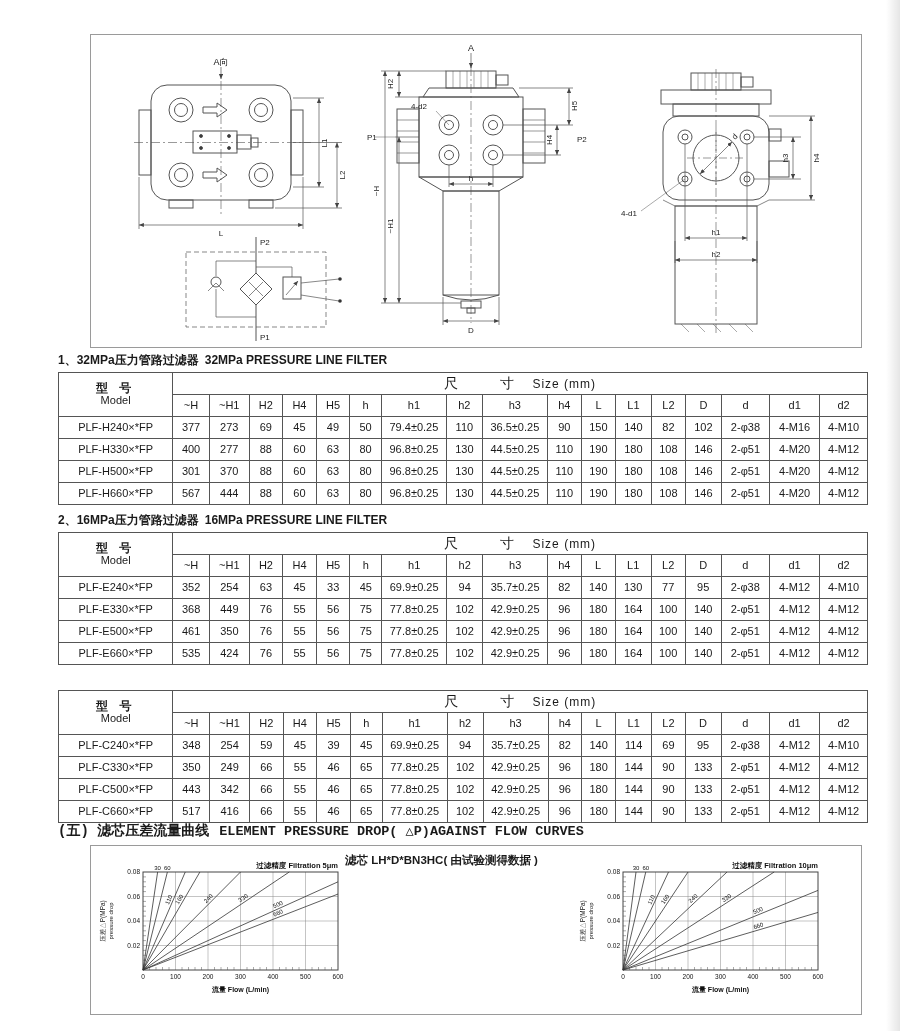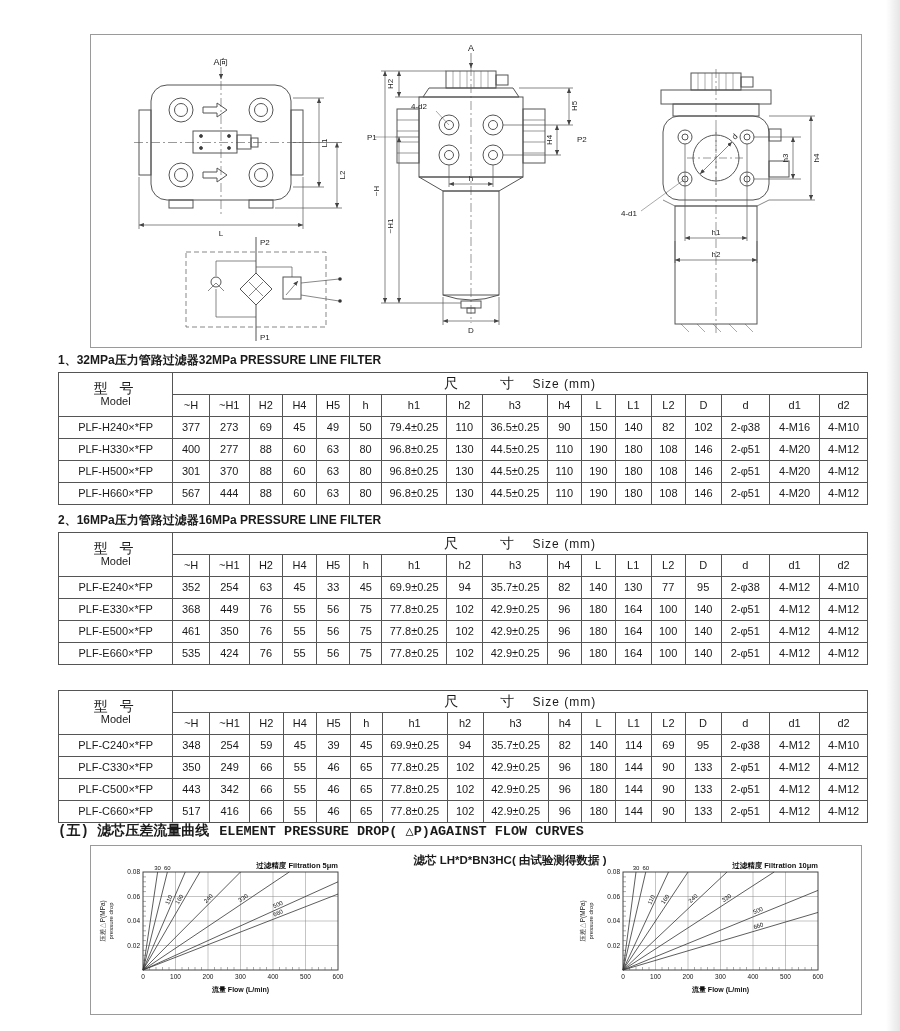--- a/index.html
+++ b/index.html
@@ -3,33 +3,33 @@
 <meta charset="utf-8">
 <style>
   html,body{margin:0;padding:0;background:#fff;}
   body{width:900px;height:1031px;position:relative;font-family:"Liberation Sans",sans-serif;color:#1a1a1a;}
   .page{position:absolute;inset:0;background:#fff;}
   .edge-shade{position:absolute;right:0;top:0;width:14px;height:100%;background:linear-gradient(to right,rgba(0,0,0,0),rgba(0,0,0,0.10));}
   .main-title{position:absolute;left:60px;top:7px;font-size:15px;font-weight:bold;white-space:nowrap;}
   .main-title .en{font-size:14px;margin-left:8px;}
   .drawing-box{position:absolute;left:90px;top:34px;width:770px;height:312px;border:1px solid #9a9a9a;background:#fff;}
   .sec-head{position:absolute;left:58px;font-size:12px;font-weight:bold;white-space:nowrap;}
-  .sec-head .en{margin-left:0;}
+  .sec-head .en{margin-left:6px;}
   table.spec{position:absolute;left:58px;width:810px;border-collapse:collapse;font-size:11px;background:#fff;}
   table.spec th,table.spec td{border:1px solid #555;text-align:center;padding:0 1px;height:21px;line-height:1.05;font-weight:normal;}
   table.spec thead tr{height:20px;}
   .model-col{width:120px;}
-  .mh-cn{font-size:14px;letter-spacing:4px;font-weight:normal;}
+  .mh-cn{font-size:12px;letter-spacing:4px;font-weight:bold;}
   .mh-en{font-size:11px;}
   .size-head{font-size:12px;letter-spacing:1px;}
   .size-head .big{font-size:14px;letter-spacing:14px;}
   .curves-title{position:absolute;left:58px;top:822px;font-size:14px;font-weight:bold;white-space:nowrap;font-family:Liberation Mono, monospace;}
   .curves-title .en{margin-left:10px;font-size:13.5px;}
   .curves-box{position:absolute;left:90px;top:845px;width:770px;height:168px;border:1px solid #9a9a9a;background:#fff;}
-  .note{position:absolute;left:254px;top:6px;width:330px;font-size:11.5px;font-weight:bold;line-height:1.55;text-align:center;}
+  .note{position:absolute;left:254px;top:6px;width:330px;font-size:11.5px;font-weight:bold;line-height:1.55;}
   .chart{position:absolute;top:14px;}
   svg text{font-family:"Liberation Sans",sans-serif;}
 </style>
 </head>
 <body>
 
 <div class="page">
   <div class="edge-shade"></div>
 
 

